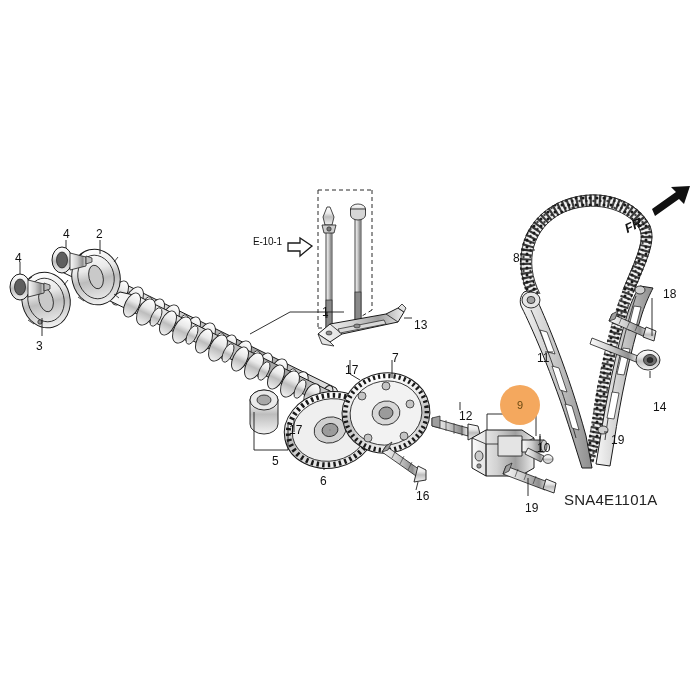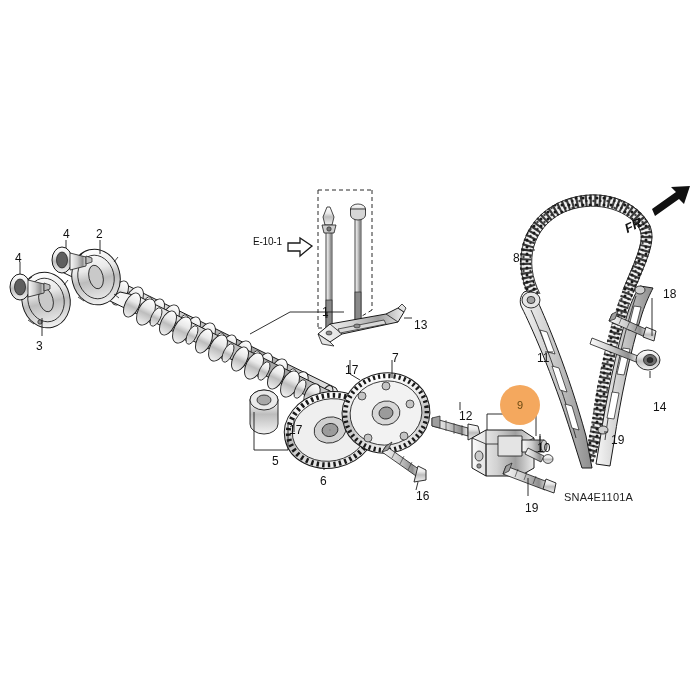--- a/index.html
+++ b/index.html
@@ -34,21 +34,21 @@
     letter-spacing:-0.2px;
   }
   .lbl.fr{
     font-size:13px;
     font-weight:bold;
     font-style:italic;
     transform:rotate(-25deg);
     transform-origin:left bottom;
   }
   .lbl.partno{
-    font-size:11px;
+    font-size:15px;
     letter-spacing:.2px;
     color:#222;
   }
   .hl-badge{
     position:absolute;
     width:40px;height:40px;border-radius:50%;
     background:#f4a85e;
     display:flex;align-items:center;justify-content:center;
     font-family:"Liberation Sans", sans-serif;
     font-size:11px;

